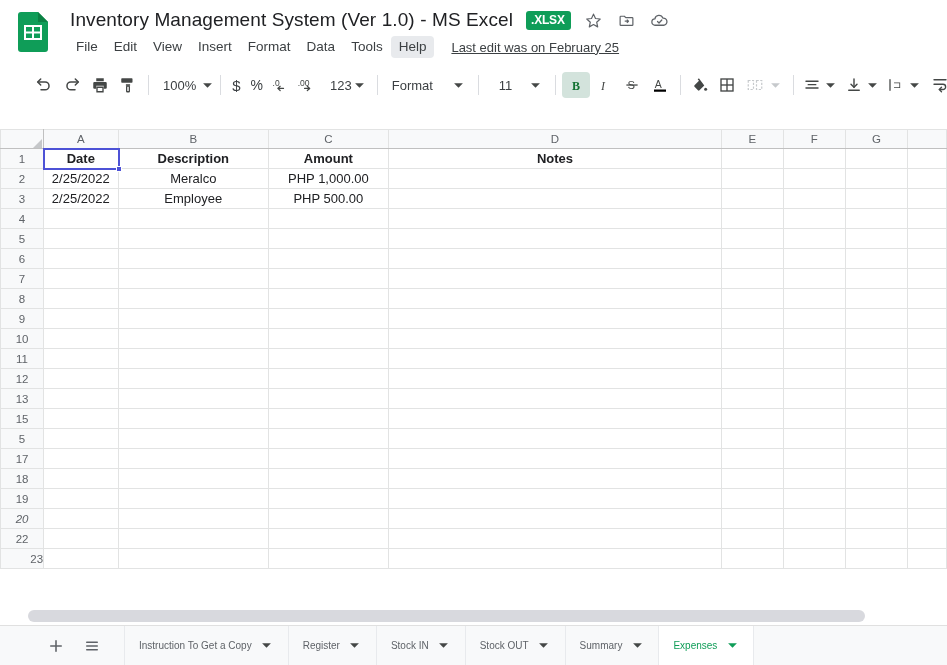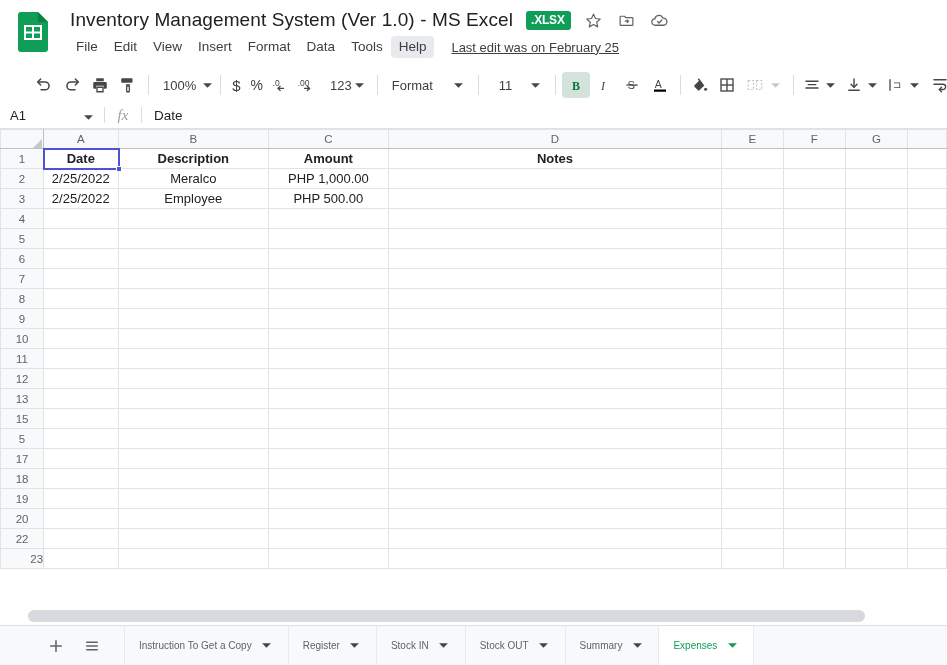--- a/index.html
+++ b/index.html
@@ -503,34 +503,20 @@
     </div>
 
     <div class="tb-btn">
       <svg width="18" height="18" viewBox="0 0 24 24" stroke="currentColor" stroke-width="1.8" fill="none" stroke-linecap="round">
         <path d="M4 5 h16 M4 11 h12 a3.5 3.5 0 0 1 0 7 h-4"></path>
         <polyline points="14,15 11,18 14,21"></polyline>
       </svg>
     </div>
   </div>
 
-  <div class="fbar">
-    <div class="namebox">
-      <span class="nb-text">A1</span>
-      <span class="nb-caret">
-        <svg width="11" height="11" viewBox="0 0 10 10" fill="currentColor">
-            <path d="M1 3 l4 4 l4 -4 z"></path>
-          </svg>
-      </span>
-    </div>
-    <div class="fx-divider"></div>
-    <div class="fx-mark">fx</div>
-    <div class="fx-divider"></div>
-    <div class="fx-input">Date</div>
-  </div>
 
   <div class="grid-wrap">
     <table class="sheet">
       <thead>
         <tr>
           <th class="corner" style="width:44px;">
               <span class="corner-tri"></span>
             </th>
           <th style="width:75px;">A</th>
           <th style="width:153px;">B</th>
@@ -735,21 +721,21 @@
             <td class="cell" style="width: 75px;"></td>
             <td class="cell" style="width: 153px;"></td>
             <td class="cell" style="width: 121px;"></td>
             <td class="cell" style="width: 343px;"></td>
             <td class="cell" style="width: 63px;"></td>
             <td class="cell" style="width: 64px;"></td>
             <td class="cell" style="width: 64px;"></td>
             <td class="cell" style="width: 40px;"></td>
           </tr>
           <tr>
-            <td class="rowhdr" style="width: 44px;">20</td>
+            <td class="rowhdr" style="width: 44px; font-style: italic;">20</td>
             <td class="cell" style="width: 75px;"></td>
             <td class="cell" style="width: 153px;"></td>
             <td class="cell" style="width: 121px;"></td>
             <td class="cell" style="width: 343px;"></td>
             <td class="cell" style="width: 63px;"></td>
             <td class="cell" style="width: 64px;"></td>
             <td class="cell" style="width: 64px;"></td>
             <td class="cell" style="width: 40px;"></td>
           </tr>
           <tr>

